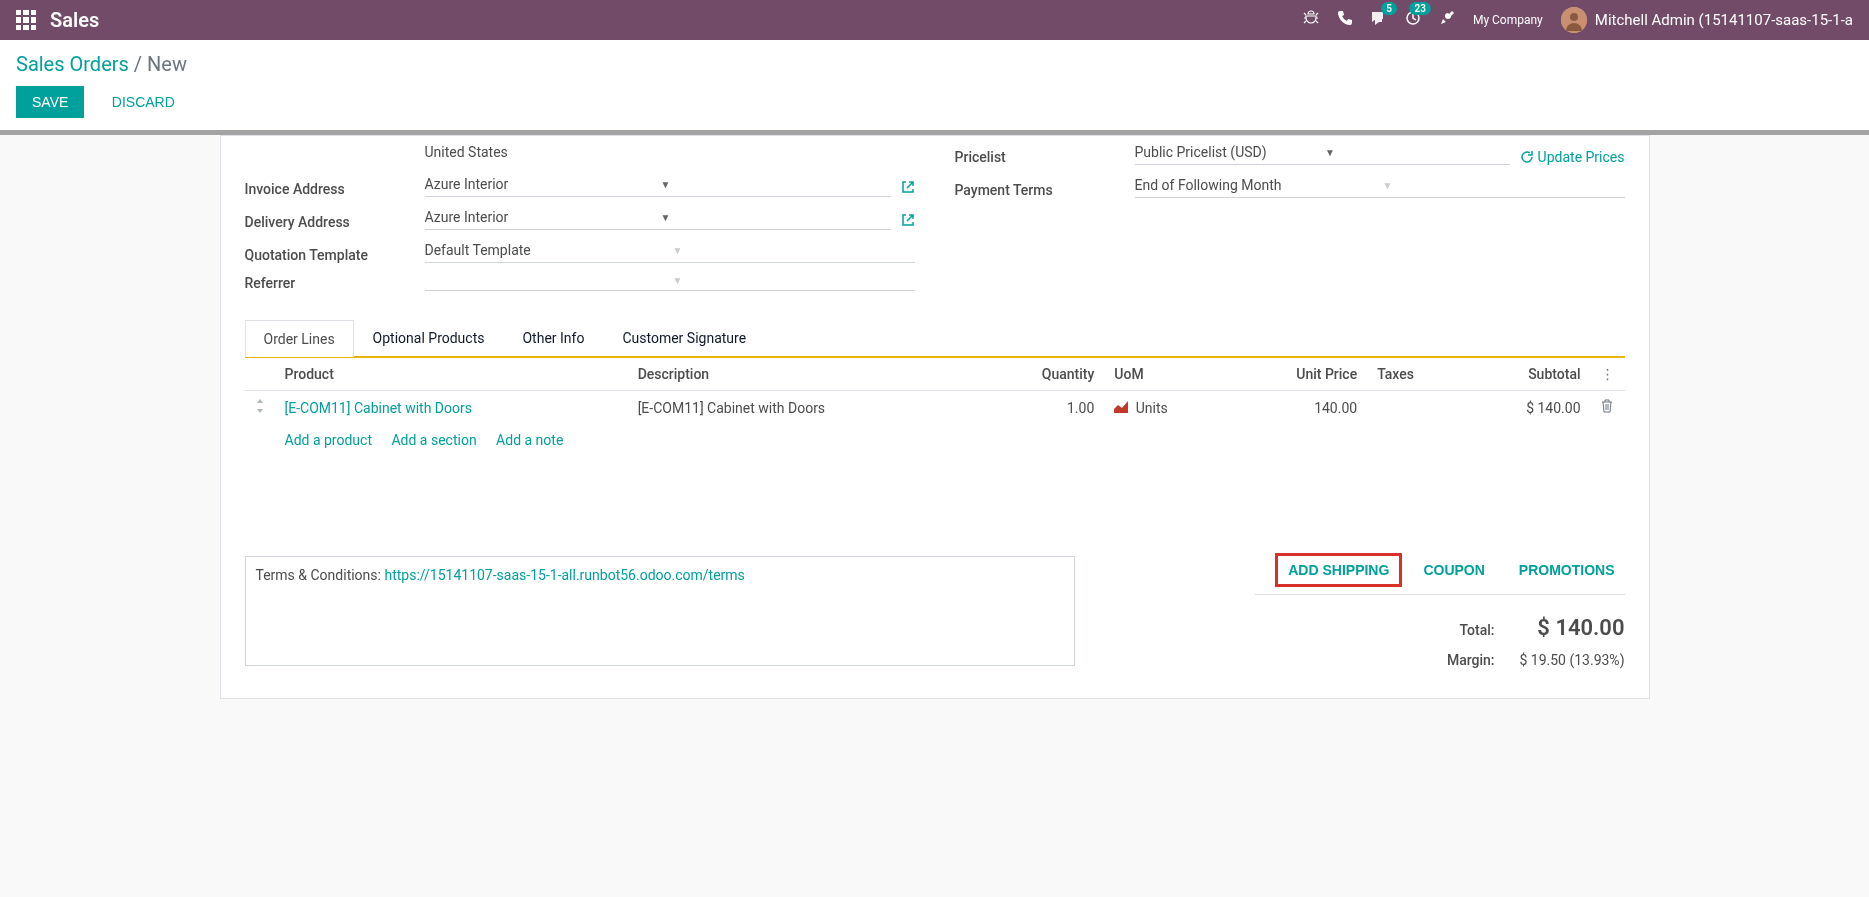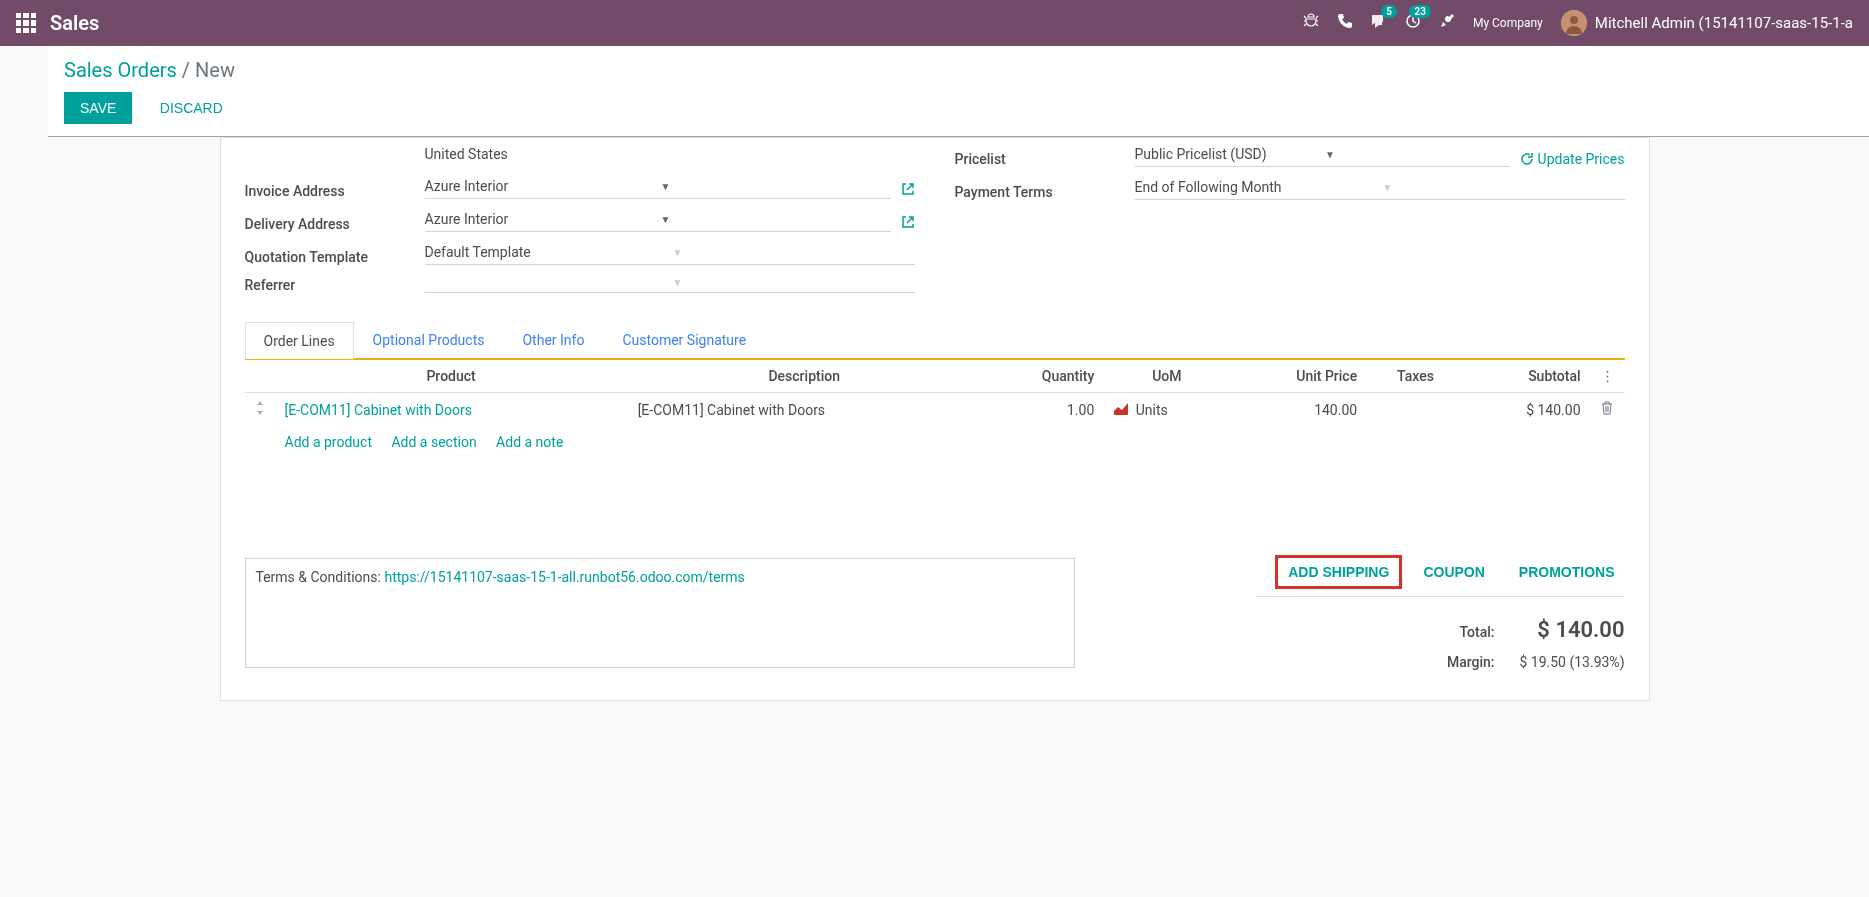--- a/index.html
+++ b/index.html
@@ -1,34 +1,34 @@
 <!DOCTYPE html>
 <html><head>
 <meta charset="utf-8">
 <style>
 * { box-sizing: border-box; margin: 0; padding: 0; }
 body { font-family: -apple-system, BlinkMacSystemFont, "Segoe UI", Roboto, sans-serif; font-size: 14px; color: #4c4c4c; background: #f9f9f9; }
 
 
-.top-nav { background: #714B67; height: 46px; display: flex; align-items: center; padding: 0 16px; color: #fff; }
+.top-nav { background: #714B67; height: 40px; display: flex; align-items: center; padding: 0 16px; color: #fff; }
 .top-nav .apps-icon { width: 20px; height: 20px; margin-right: 14px; display: grid; grid-template-columns: repeat(3,1fr); grid-template-rows: repeat(3,1fr); gap: 2px; cursor: pointer; }
 .top-nav .apps-icon div { background: #fff; }
 .top-nav .brand { font-size: 20px; font-weight: 600; margin-right: 30px; }
 .top-nav .menu { display: flex; gap: 28px; }
 .top-nav .menu a { color: #fff; text-decoration: none; font-size: 15px; cursor: pointer; }
 .top-nav .spacer { flex: 1; }
 .top-nav .right { display: flex; align-items: center; gap: 18px; }
 .top-nav .right .icon-btn { color: #fff; cursor: pointer; position: relative; font-size: 16px; }
 .top-nav .badge { position: absolute; top: -8px; right: -10px; background: #00A09D; color: #fff; border-radius: 8px; font-size: 10px; padding: 1px 5px; font-weight: 600; }
 .top-nav .company { color: #fff; font-size: 12px; text-align: center; }
 .top-nav .user { display: flex; align-items: center; gap: 8px; color: #fff; font-size: 15px; }
 .top-nav .avatar { width: 26px; height: 26px; border-radius: 50%; background: #d0a080; display: flex; align-items: center; justify-content: center; overflow: hidden; }
 
 
-.control-panel { background: #fff; border-bottom: 1px solid #a3a3a3; padding: 12px 16px; margin-left: 48px; }
+.control-panel { background: #fff; border-bottom: 5px solid #a3a3a3; padding: 12px 16px; }
 .breadcrumb { font-size: 20px; color: #6c757d; margin-bottom: 10px; }
 .breadcrumb .root { color: #00A09D; cursor: pointer; }
 .cp-buttons button { border: none; padding: 8px 16px; font-size: 14px; cursor: pointer; font-weight: 500; }
 .cp-buttons .btn-save { background: #00A09D; color: #fff; margin-right: 8px; }
 .cp-buttons .btn-discard { background: transparent; color: #00A09D; }
 
 
 .sheet-wrapper { padding: 0 16px; }
 .sheet { background: #fff; border: 1px solid #dee2e6; max-width: 1430px; margin: 0 auto; padding: 0 24px 24px 24px; }
 
@@ -37,26 +37,26 @@
 .form-row .label { width: 180px; font-weight: 500; color: #4c4c4c; font-size: 14px; }
 .form-row .field { flex: 1; display: flex; align-items: center; border-bottom: 1px solid #ced4da; padding: 4px 0; font-size: 14px; }
 .form-row .field.no-border { border-bottom: none; }
 .form-row .field span { flex: 1; }
 .caret { color: #666; font-size: 10px; margin-left: 6px; cursor: pointer; }
 .ext-link { color: #00A09D; margin-left: 10px; cursor: pointer; }
 .refresh-link { color: #00A09D; margin-left: 10px; cursor: pointer; display: flex; align-items: center; gap: 4px; }
 
 
 .tabs { display: flex; border-bottom: 2px solid #eab308; margin-top: 24px; }
-.tab { padding: 10px 18px; border: 1px solid transparent; border-bottom: none; color: #3b82f6; cursor: pointer; font-size: 14px; }
+.tab { padding: 10px 18px; border: 1px solid transparent; border-bottom: none; color: #0f172a; cursor: pointer; font-size: 14px; }
 .tab.active { border-color: #dee2e6; background: #fff; color: #4c4c4c; position: relative; top: 1px; }
 
 
 .ol-table { width: 100%; border-collapse: collapse; }
-.ol-table th { text-align: center; font-weight: 500; padding: 8px 10px; color: #4c4c4c; border-bottom: 1px solid #dee2e6; font-size: 14px; }
+.ol-table th { text-align: left; font-weight: 500; padding: 8px 10px; color: #4c4c4c; border-bottom: 1px solid #dee2e6; font-size: 14px; }
 .ol-table td { padding: 8px 10px; font-size: 14px; vertical-align: middle; }
 .ol-table .right { text-align: right; }
 .ol-table .product-link { color: #00A09D; }
 .ol-table .handle { color: #adb5bd; cursor: grab; width: 20px; }
 .ol-table .delete { color: #6c757d; cursor: pointer; }
 .ol-table .chart-icon { color: #c0392b; margin-right: 4px; }
 .add-links { padding: 8px 10px; }
 .add-links a { color: #00A09D; margin-right: 16px; cursor: pointer; }
 .dots-menu { cursor: pointer; color: #6c757d; }
 

